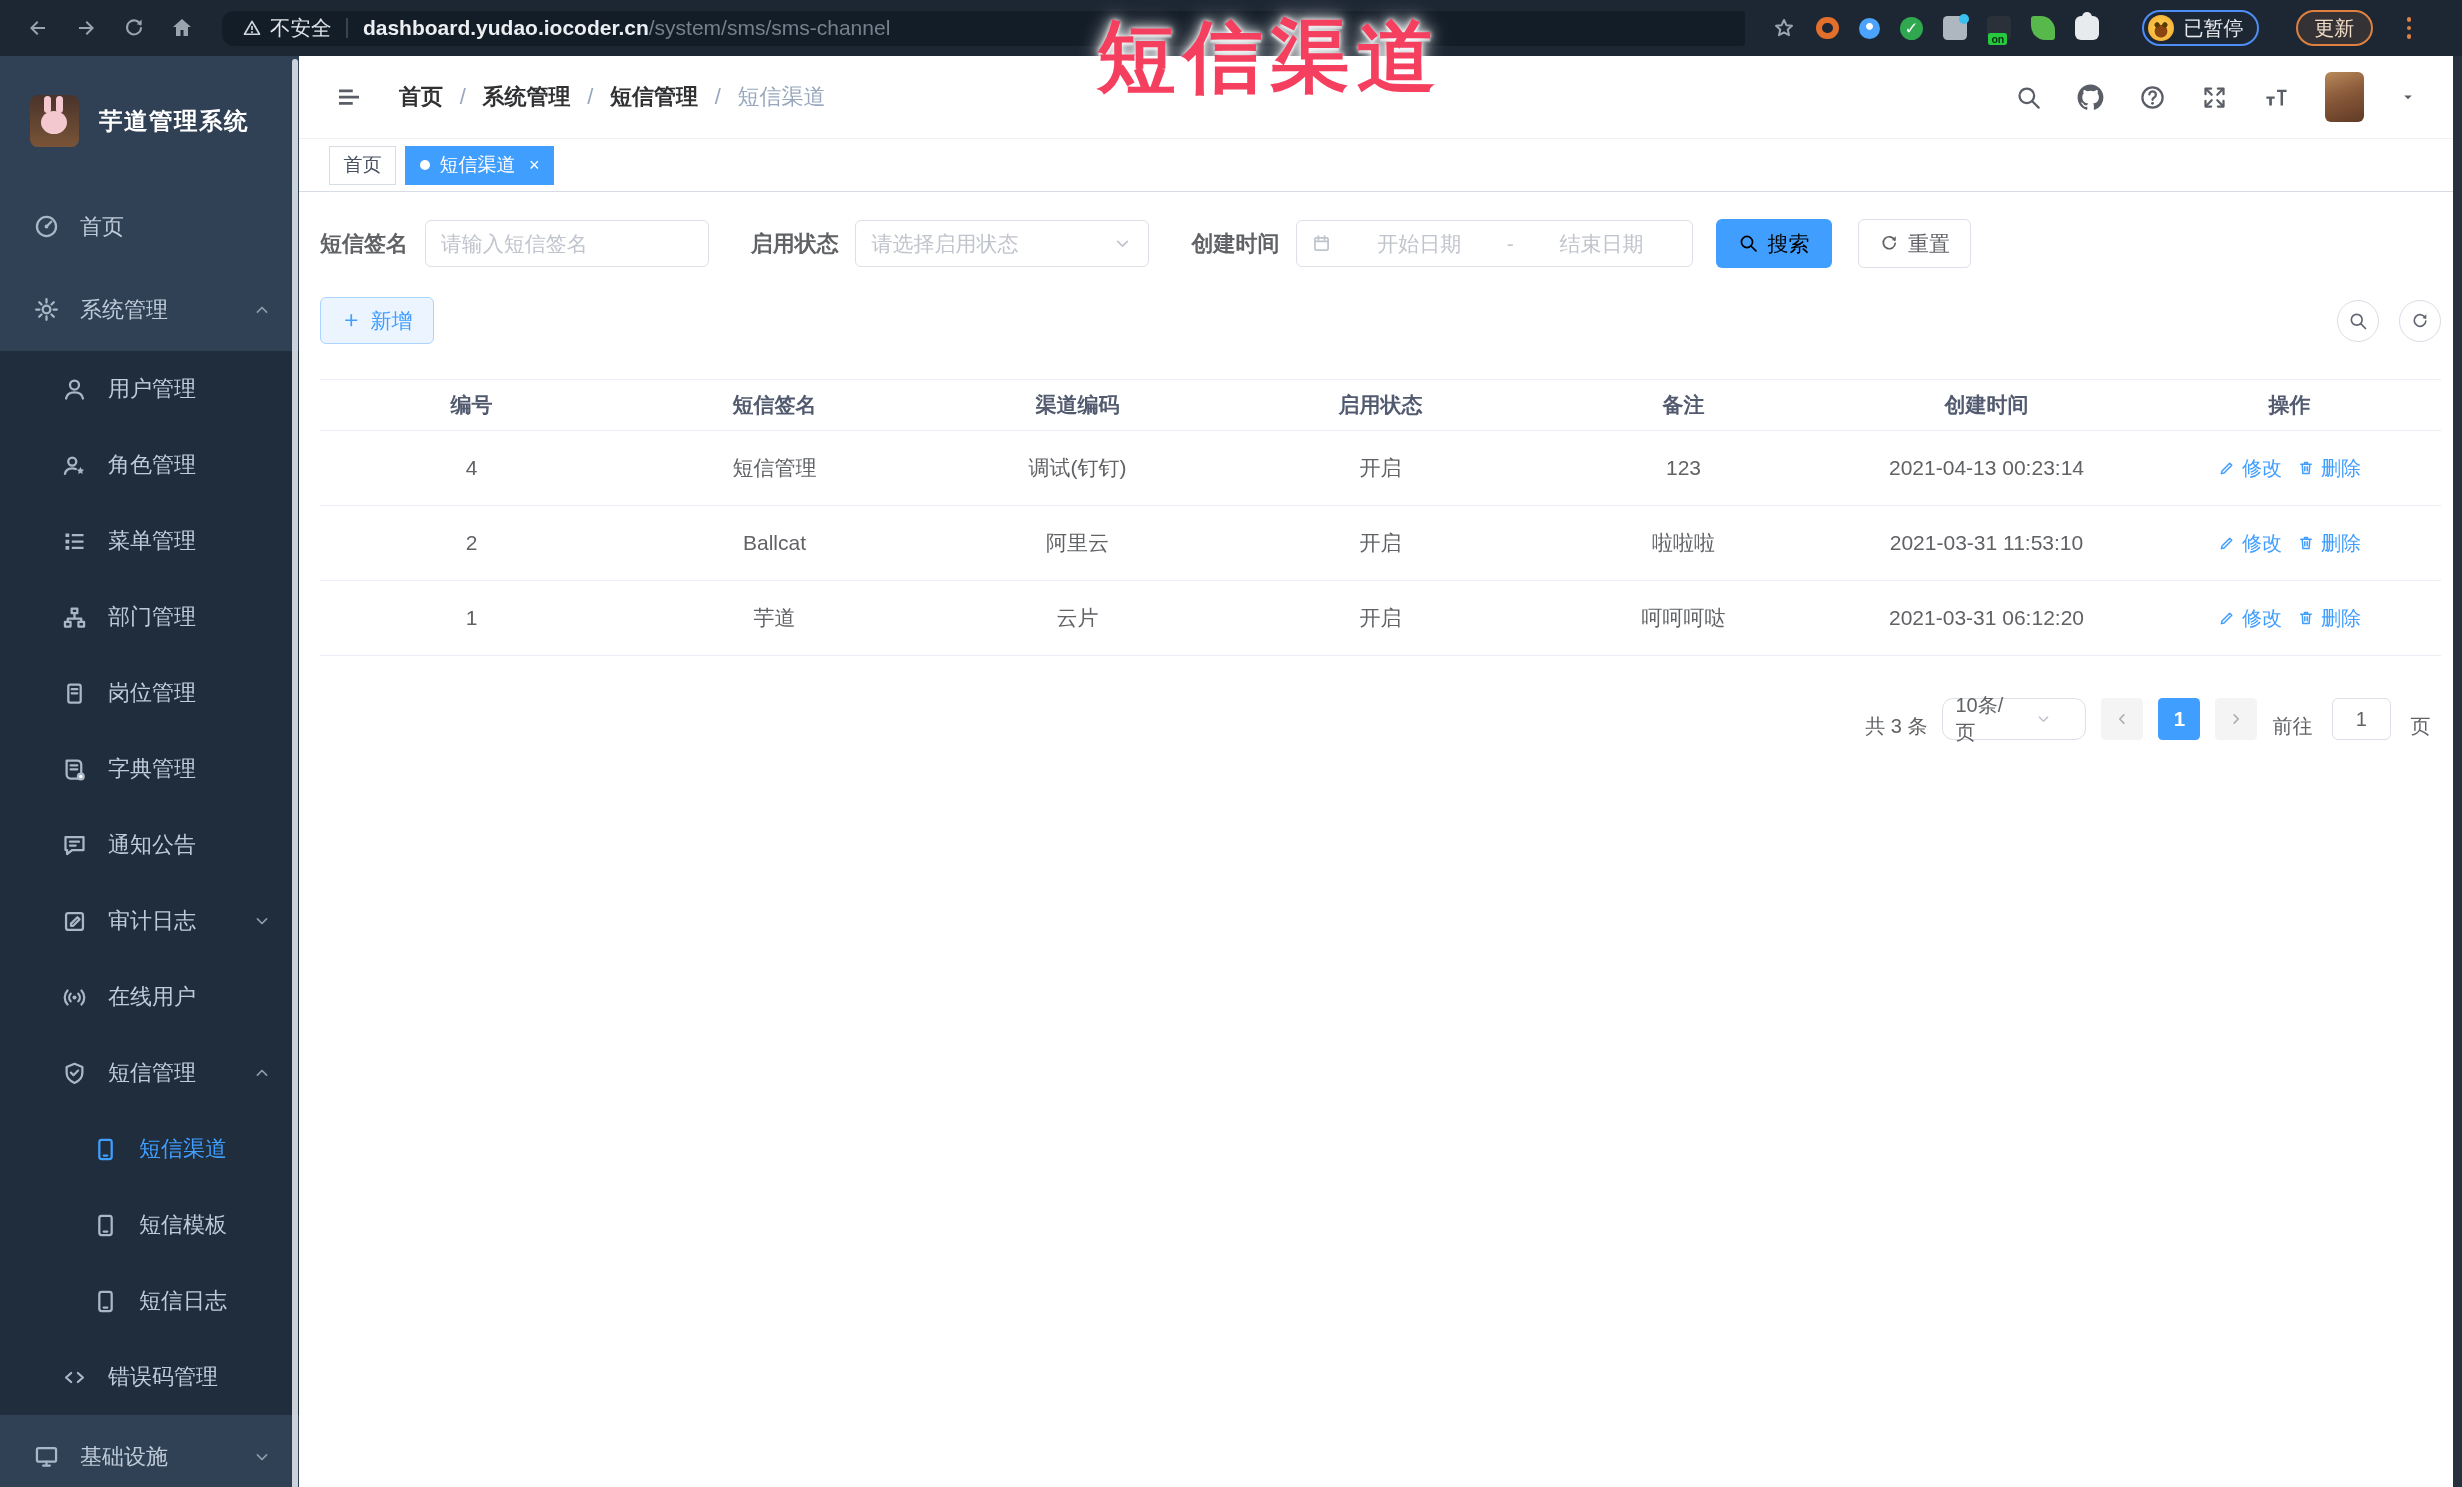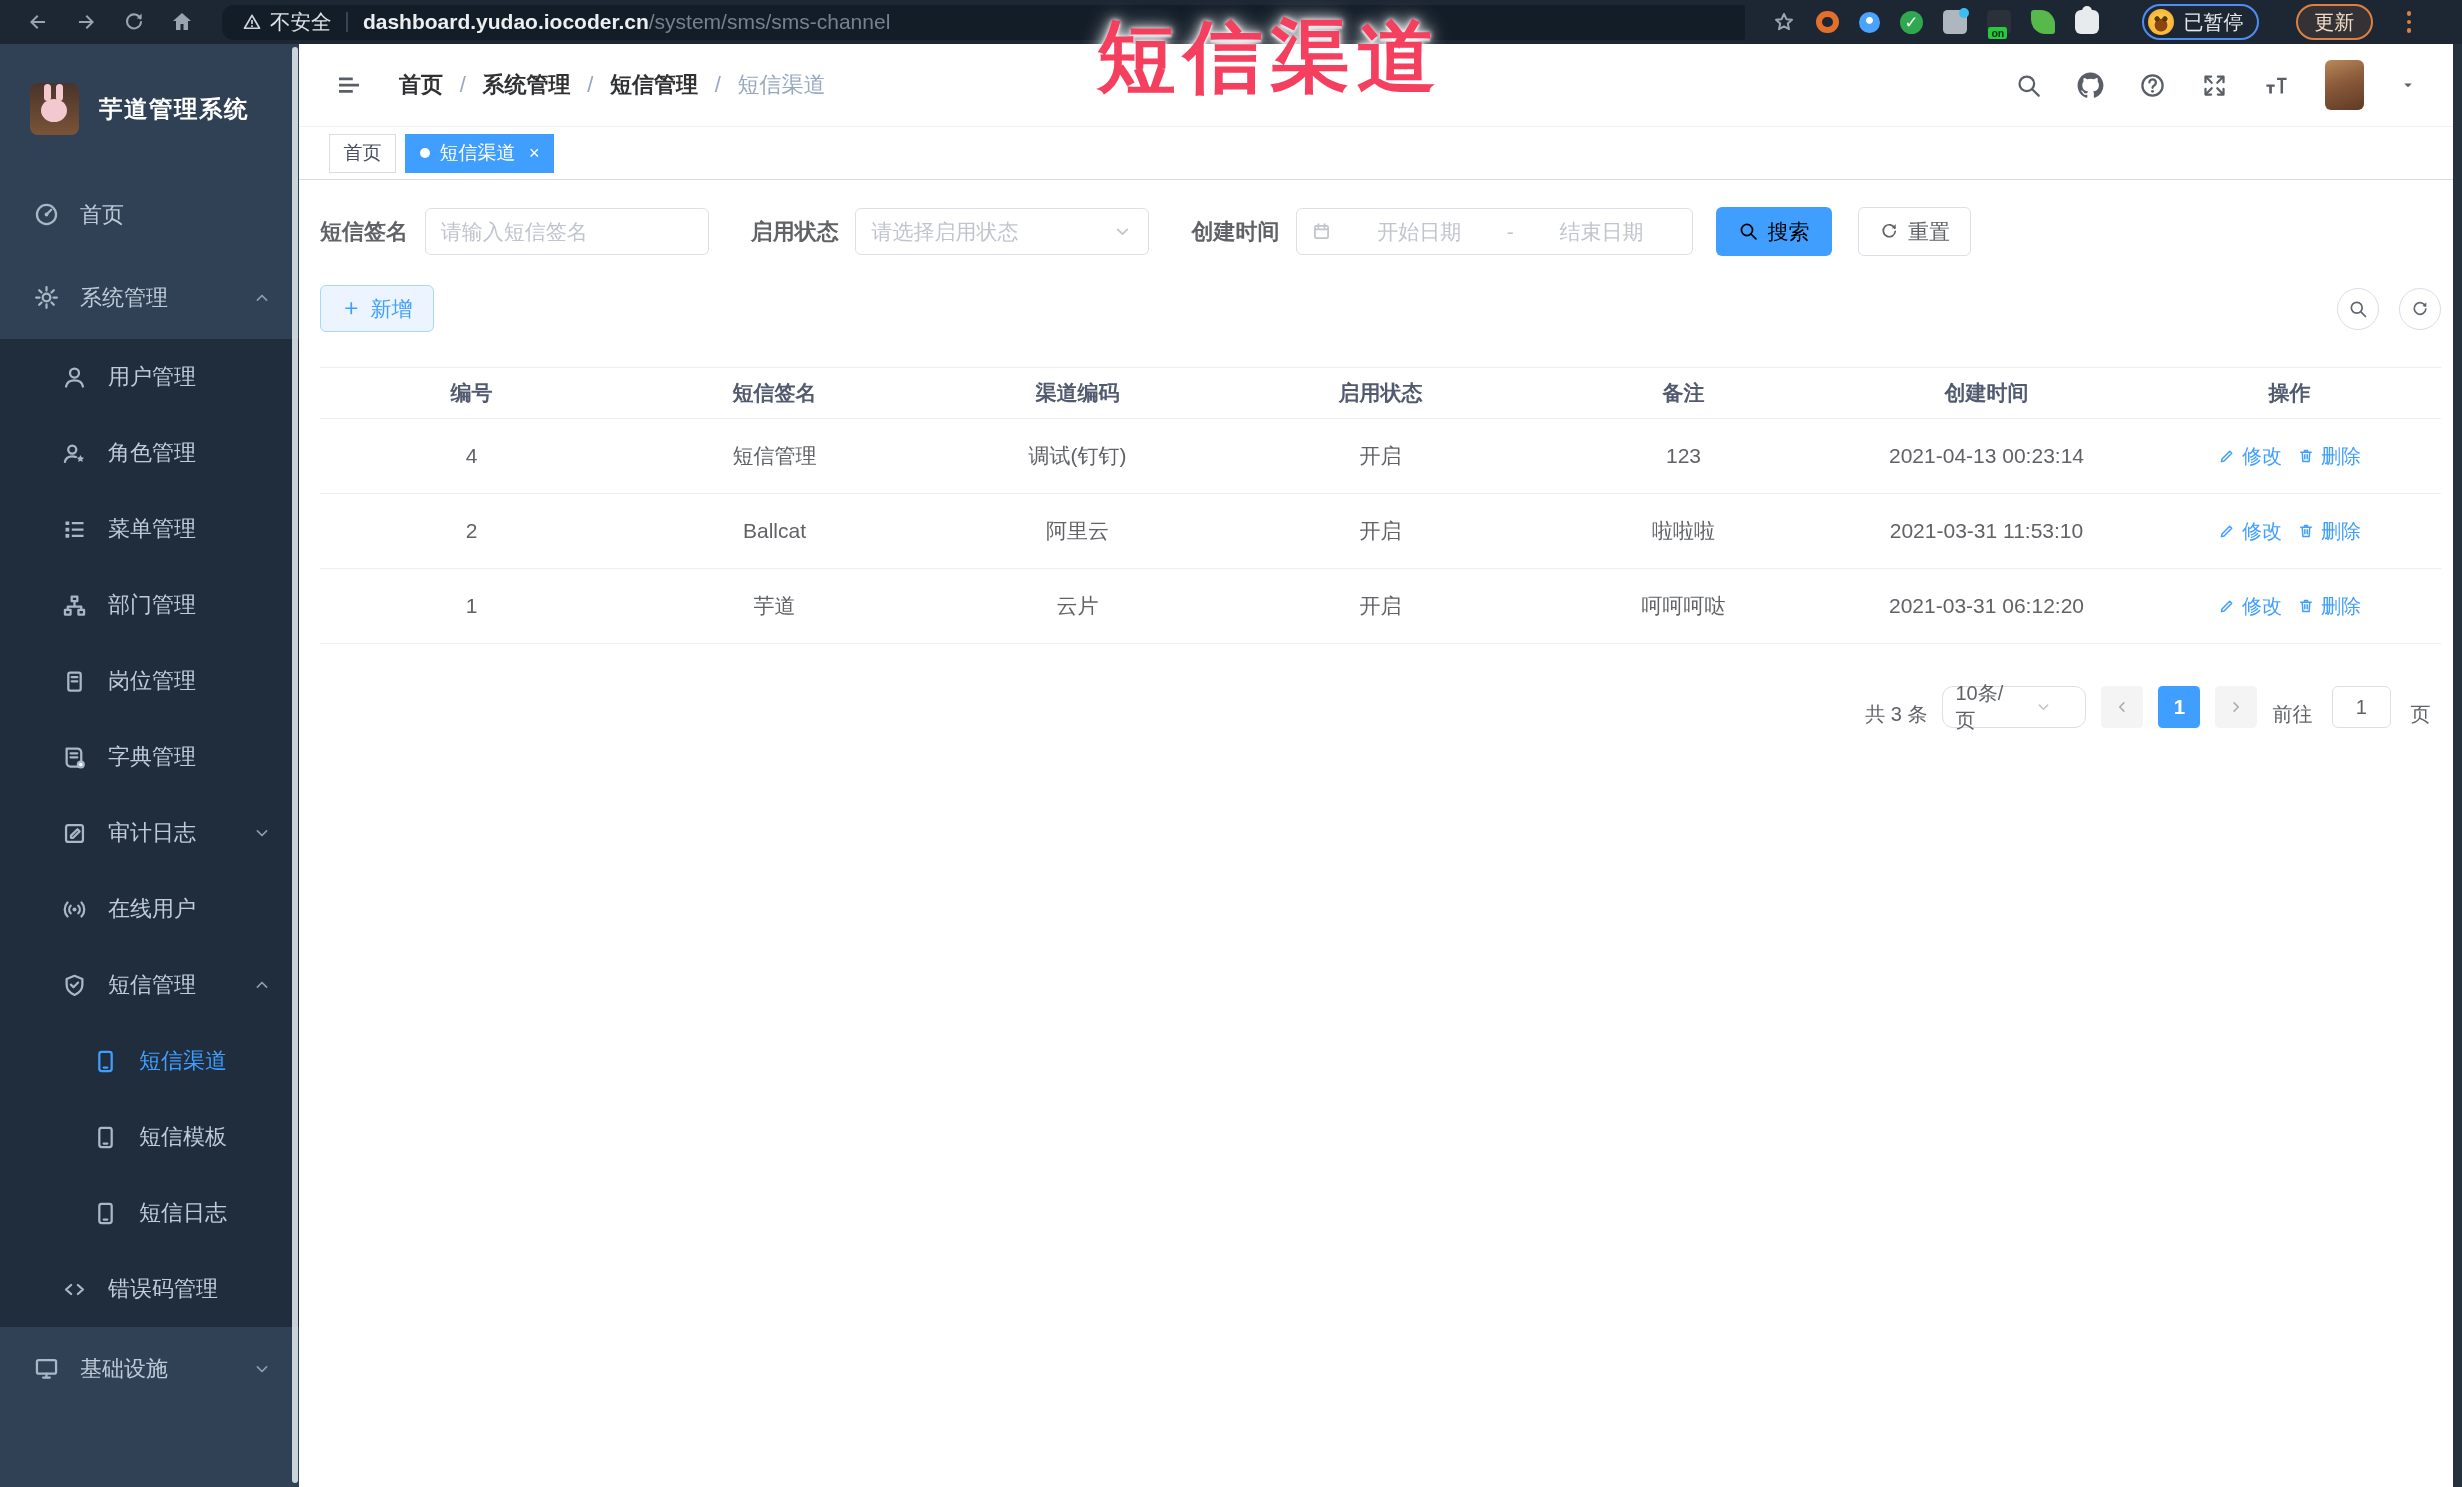--- a/index.html
+++ b/index.html
@@ -6,21 +6,21 @@
     --blue:#409EFF; --sidebar:#304156; --submenu:#1f2d3d; --side-text:#bfcbd9;
     --chrome:#1d2733; --chrome-pill:#131d28; --border:#dcdfe6; --tborder:#ebeef5;
     --txt:#606266; --head-txt:#515a6e; --ph:#c0c4cc;
   }
   html,body{margin:0;padding:0;width:2462px;height:1488px;overflow:hidden;
     font-family:"Liberation Sans","DejaVu Sans",sans-serif;background:#fff;}
   .ic{display:inline-flex;width:1em;height:1em;flex:none}
   .ic svg{width:100%;height:100%;fill:currentColor}
 
   
-  #browser-bar{height:44px;background:var(--chrome);display:flex;align-items:center;padding:0 13.6px;gap:0;position:relative;z-index:5}
+  #browser-bar{height:56px;background:var(--chrome);display:flex;align-items:center;padding:0 13.6px;gap:0;position:relative;z-index:5}
   .nav-ic{font-size:24px;color:#9aa4af;margin:0 12px;cursor:pointer}
   #address{height:35px;background:var(--chrome-pill);border-radius:12px 3px 3px 12px;display:flex;align-items:center;
     margin-left:16.7px;padding:0 20px;width:1523px;box-sizing:border-box}
   #address .warn{font-size:20px;color:#cfd6dd;display:flex;align-items:center;gap:7.6px}
   #address .warn-label{font-size:20.5px;color:#dfe3e8}
   #address .divider{width:1.5px;height:20px;background:#3a4450;margin:0 15px}
   .url{font-size:21px;white-space:nowrap}
   .url .domain{color:#eceff2;font-weight:700}
   .url .path{color:#76818d}
   #ext-cluster{display:flex;align-items:center;margin-left:27px;gap:20px}
@@ -307,20 +307,29 @@
               <path fill="none" stroke="currentColor" stroke-width="2" stroke-linecap="round" stroke-linejoin="round" d="M5 4h9.5A3.5 3.5 0 0 1 18 7.5V20H8.5A3.5 3.5 0 0 1 5 16.5V4z"></path>
               <path fill="none" stroke="currentColor" stroke-width="2" stroke-linecap="round" stroke-linejoin="round" d="M8.5 8.3h6M8.5 11.8h6"></path>
               <circle cx="17.6" cy="18.2" r="2.6" fill="#fff" stroke="currentColor" stroke-width="2"></circle>
             </svg>
           </span>
         <span>字典管理</span>
       </div>
       <div class="s-item d1">
         <span class="s-icon ic">
             <svg viewBox="0 0 24 24" xmlns="http://www.w3.org/2000/svg">
+              <path fill="none" stroke="currentColor" stroke-width="2" stroke-linecap="round" stroke-linejoin="round" d="M4 4.5h16V16H10l-4.6 3.6V16H4z"></path>
+              <path fill="none" stroke="currentColor" stroke-width="2" stroke-linecap="round" stroke-linejoin="round" d="M8 8.6h8M8 12h5"></path>
+            </svg>
+          </span>
+        <span>通知公告</span>
+      </div>
+      <div class="s-item d1">
+        <span class="s-icon ic">
+            <svg viewBox="0 0 24 24" xmlns="http://www.w3.org/2000/svg">
               <rect x="4.5" y="4.5" width="15" height="15" rx="2" fill="none" stroke="currentColor" stroke-width="2" stroke-linecap="round" stroke-linejoin="round"></rect>
               <path fill="none" stroke="currentColor" stroke-width="2" stroke-linecap="round" stroke-linejoin="round" d="M14.6 8.2l1.9 1.9-5.7 5.7H8.9v-1.9z"></path>
             </svg>
           </span>
         <span>审计日志</span>
         <span class="s-arrow ic">
             <svg viewBox="0 0 24 24" xmlns="http://www.w3.org/2000/svg">
               <path fill="none" stroke="currentColor" stroke-width="2" stroke-linecap="round" stroke-linejoin="round" d="M6.5 9.5L12 15l5.5-5.5"></path>
             </svg>
           </span>

